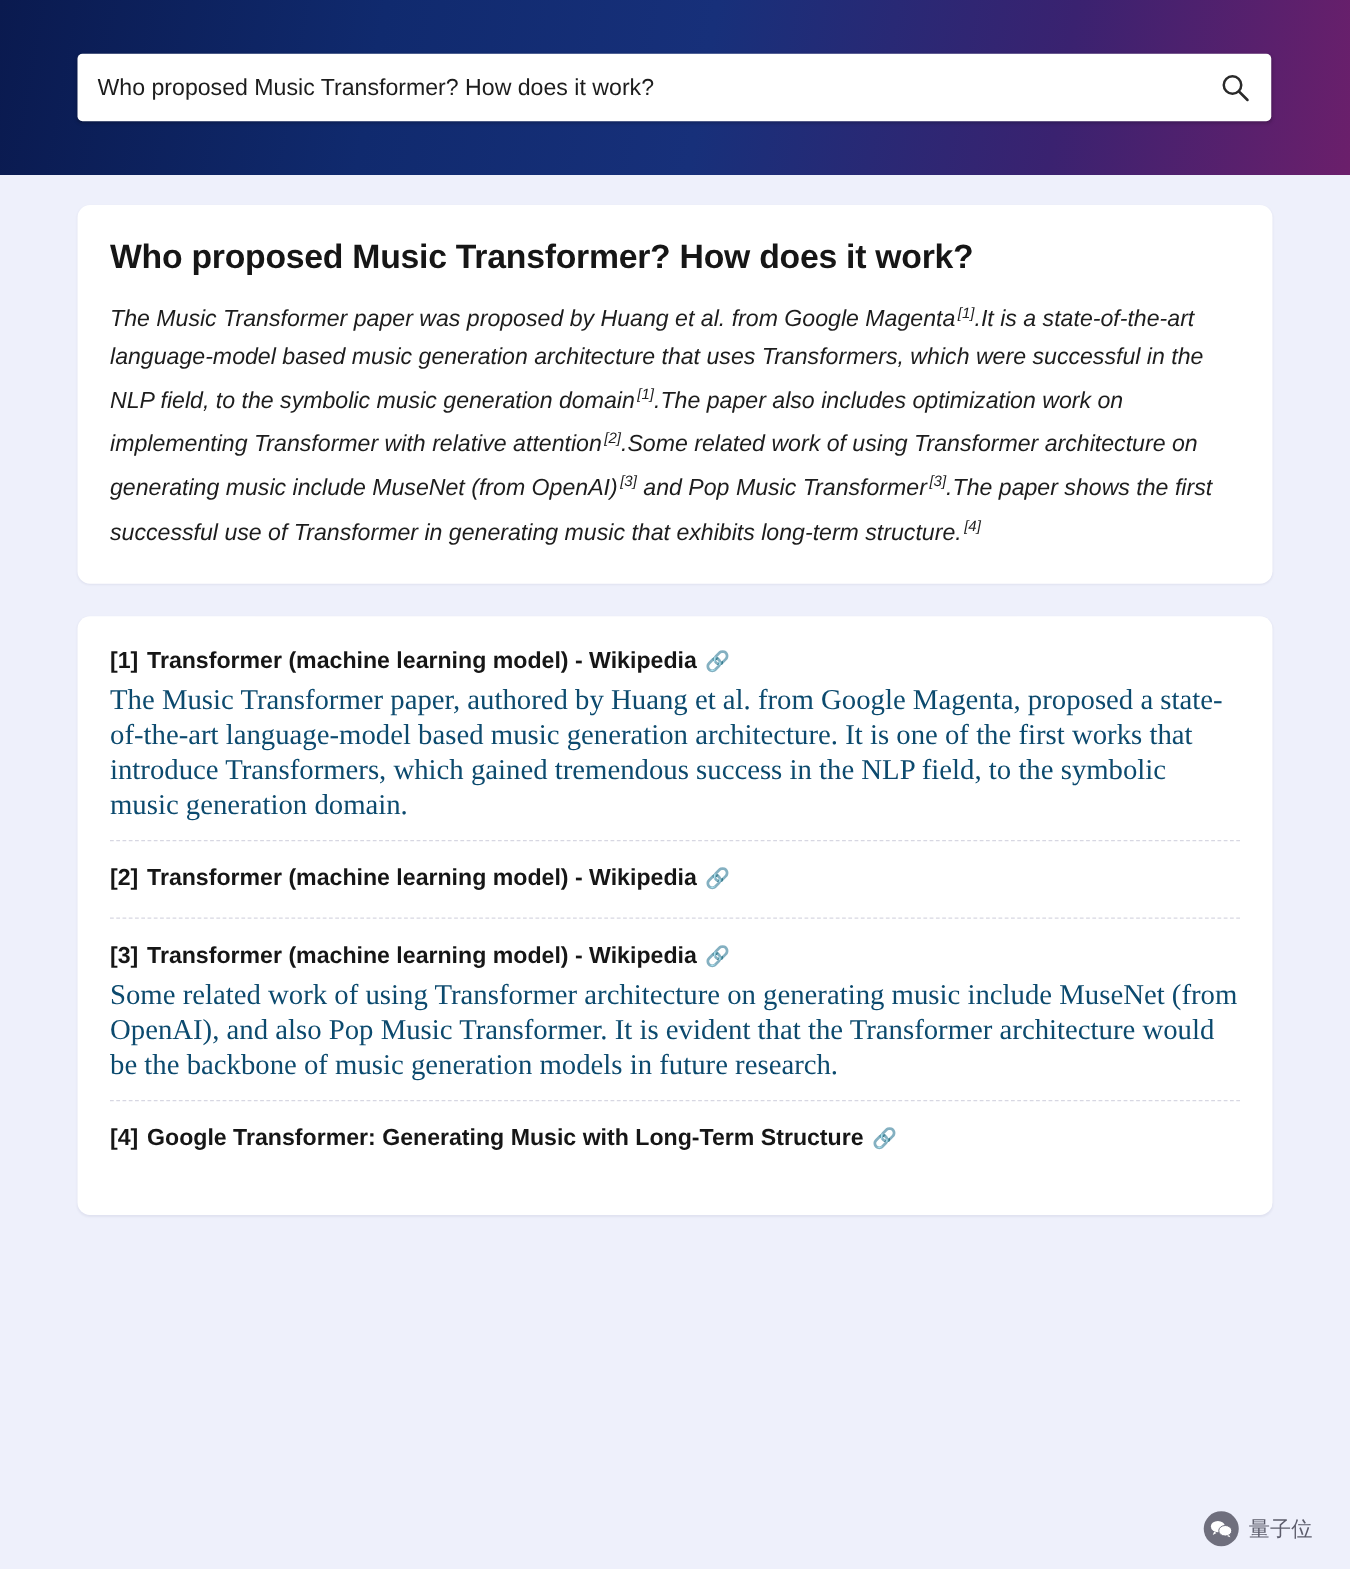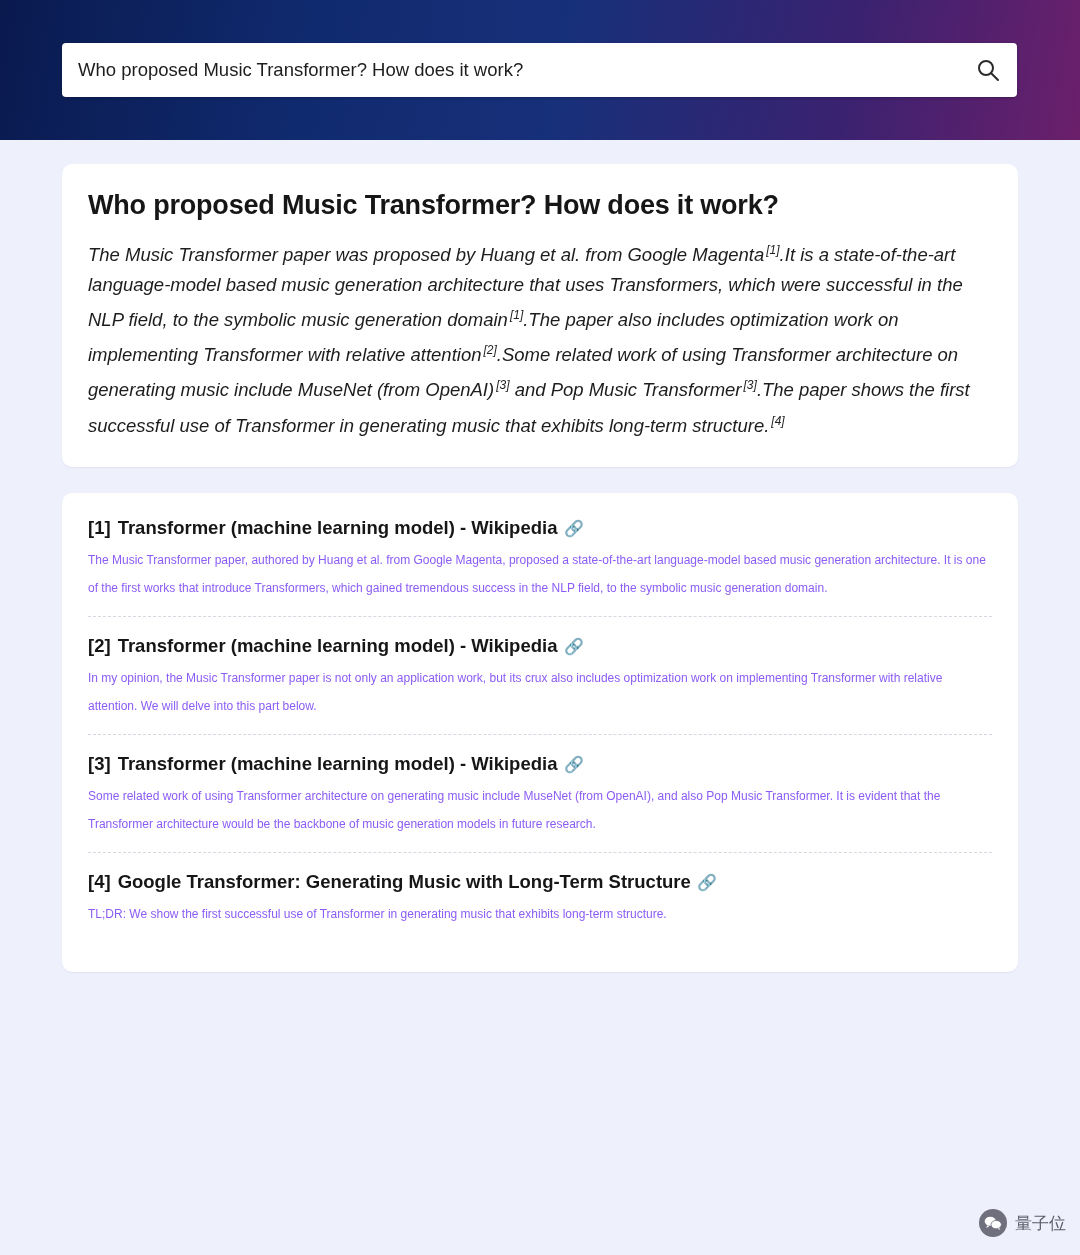--- a/index.html
+++ b/index.html
@@ -112,29 +112,30 @@
     display: flex;
     align-items: baseline;
     gap: 7px;
   }
   .source-head .link-icon {
     color: #1a73c7;
     font-size: 16px;
     cursor: pointer;
   }
   .source-text {
-    font-size: 12px;
+    font-size: 23px;
     line-height: 28px;
-    color: #8b5cf6;
+    color: #0c4a6e;
+    font-family: Liberation Serif, serif;
   }
 
   
   .watermark {
     position: absolute;
-    right: 14px;
+    right: 30px;
     bottom: 18px;
     display: flex;
     align-items: center;
     gap: 8px;
     color: #5c5c6b;
     font-size: 17px;
   }
   .wm-circle {
     width: 28px;
     height: 28px;
@@ -180,39 +181,37 @@
       </div>
       <div class="source-text">The Music Transformer paper, authored by Huang et al. from Google Magenta, proposed a state-of-the-art language-model based music generation architecture. It is one of the first works that introduce Transformers, which gained tremendous success in the NLP field, to the symbolic music generation domain.</div>
     </div>
 
     <div class="source-item">
       <div class="source-head">
         <span>[2]</span>
         <span>Transformer (machine learning model) - Wikipedia</span>
         <span class="link-icon">🔗</span>
       </div>
-      <div class="source-text">In my opinion, the Music Transformer paper is not only an application work, but its crux also includes optimization work on implementing Transformer with relative attention. We will delve into this part below.</div>
     </div>
 
     <div class="source-item">
       <div class="source-head">
         <span>[3]</span>
         <span>Transformer (machine learning model) - Wikipedia</span>
         <span class="link-icon">🔗</span>
       </div>
       <div class="source-text">Some related work of using Transformer architecture on generating music include MuseNet (from OpenAI), and also Pop Music Transformer. It is evident that the Transformer architecture would be the backbone of music generation models in future research.</div>
     </div>
 
     <div class="source-item">
       <div class="source-head">
         <span>[4]</span>
         <span>Google Transformer: Generating Music with Long-Term Structure</span>
         <span class="link-icon">🔗</span>
       </div>
-      <div class="source-text">TL;DR: We show the first successful use of Transformer in generating music that exhibits long-term structure.</div>
     </div>
 
   </div>
 </div>
 
 <div class="watermark">
   <span class="wm-circle">
     <svg width="18" height="14" viewBox="0 0 18 14" fill="#ffffff">
       <ellipse cx="6.3" cy="5.2" rx="5.6" ry="4.5"></ellipse>
       <path d="M3.3 9.2 L2.2 12 L5.2 10.3 Z"></path>

